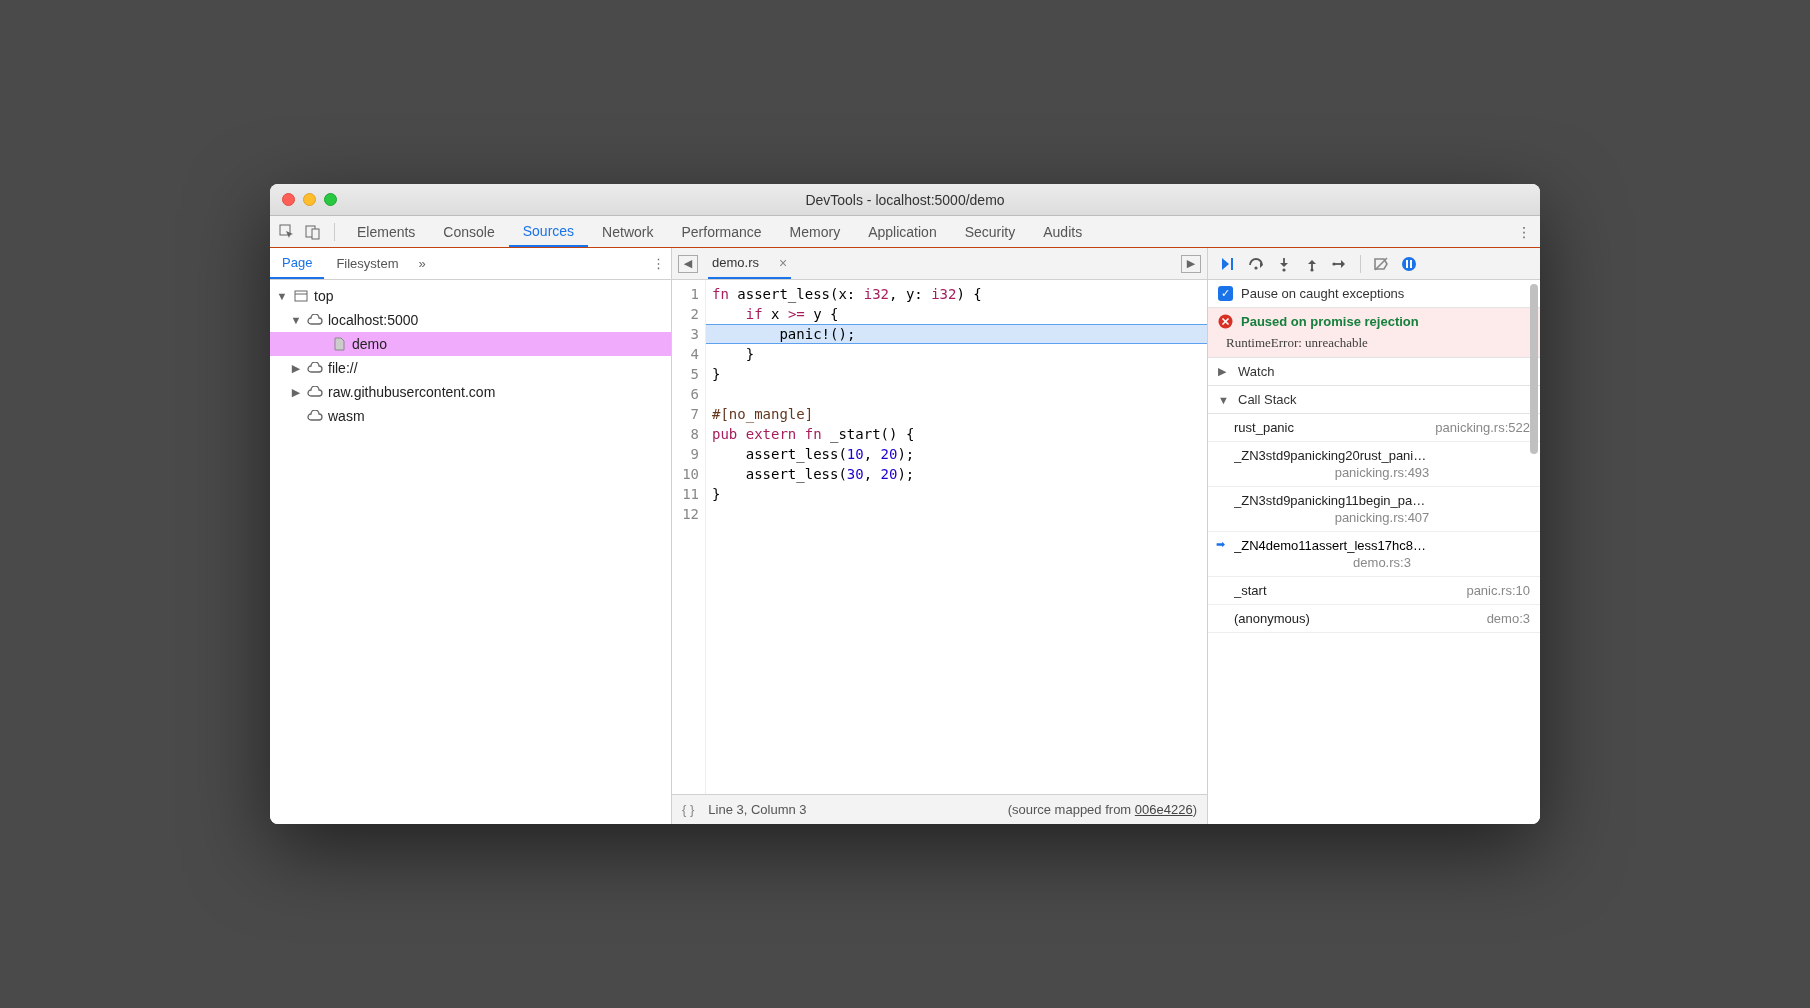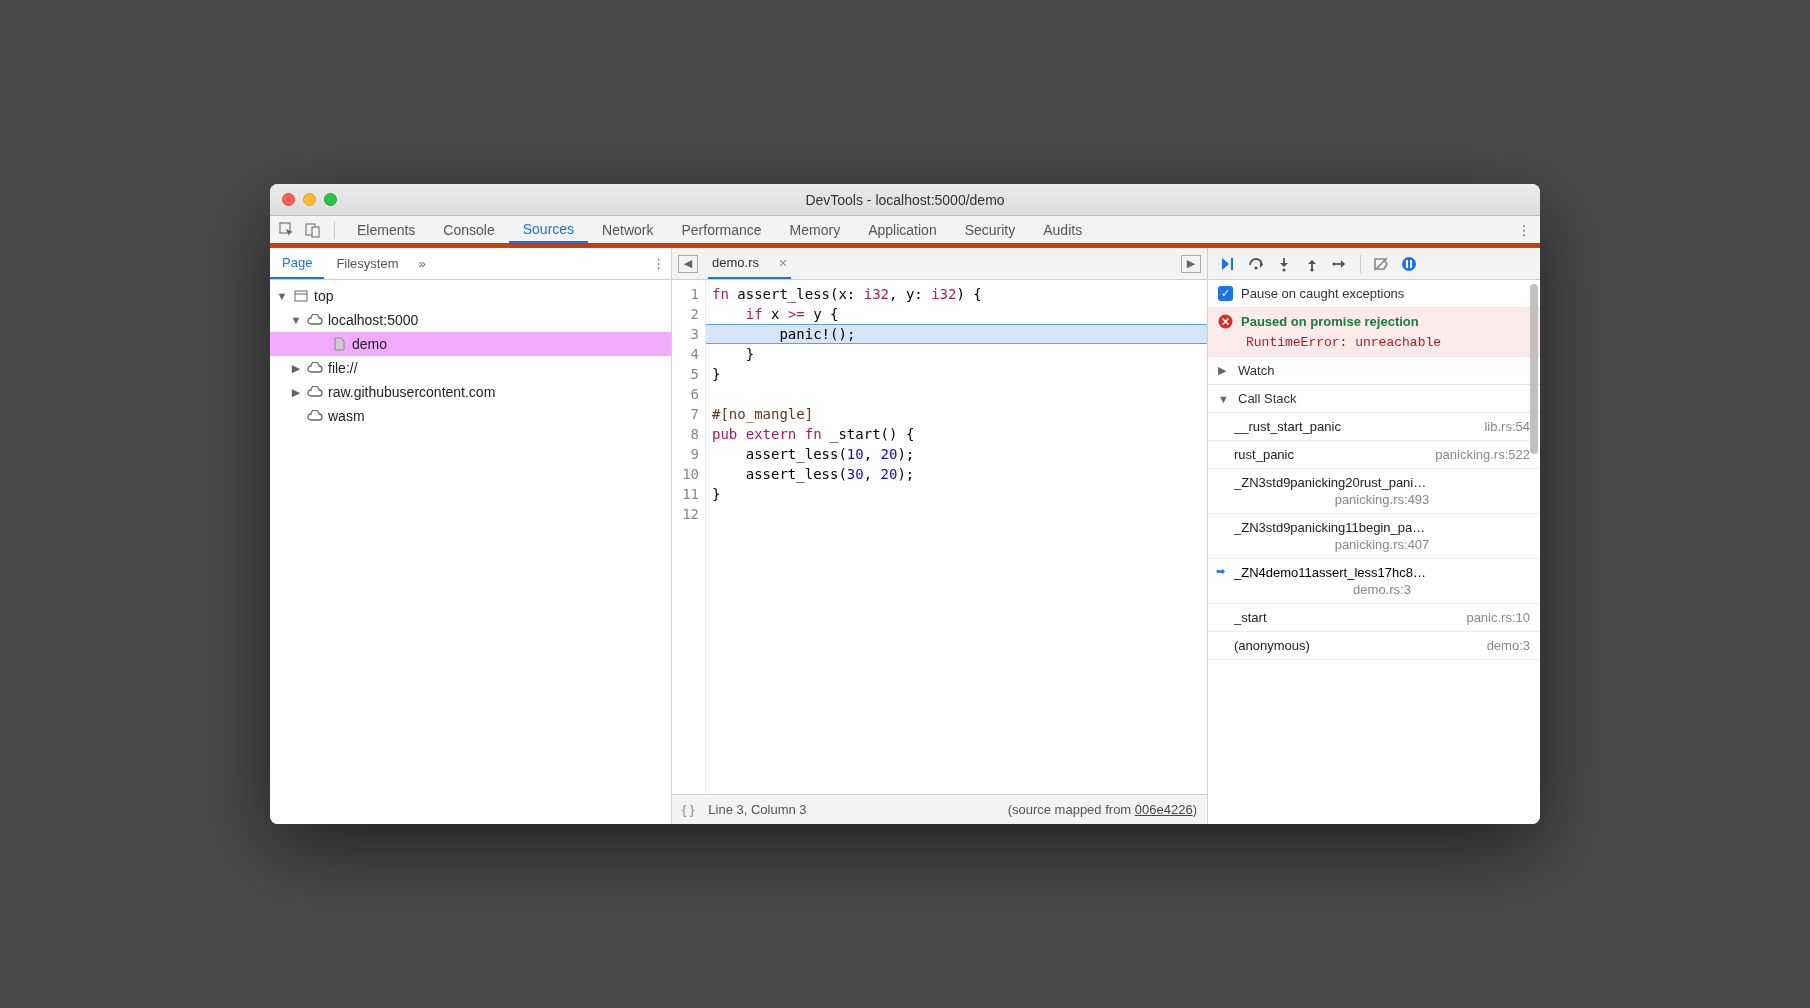--- a/index.html
+++ b/index.html
@@ -33,21 +33,21 @@
 .tl { width:13px; height:13px; border-radius:50%; }
 .tl.red { background:#ff5f57; border:1px solid #e14942; }
 .tl.yellow { background:#ffbd2e; border:1px solid #e1a125; }
 .tl.green { background:#28c840; border:1px solid #20a532; }
 .title-text { position:absolute; left:0; right:0; text-align:center; font-size:14px; color:#333; }
 
 .toolbar {
   height: 32px;
   display:flex;
   align-items:center;
-  border-bottom: 5px solid #c2410c;
+  border-bottom: 1px solid #c2410c;
   font-size: 14px;
   color:#555;
   background:#f3f3f3;
   padding: 0 4px;
 }
 .toolbar .tbicon { width:26px; display:flex; align-items:center; justify-content:center; color:#666; }
 .toolbar .divider { width:1px; height:18px; background:#ccc; margin:0 8px; }
 .toolbar .tab { padding:0 14px; height:100%; display:flex; align-items:center; cursor:pointer; }
 .toolbar .tab.active { color:#1a73e8; border-bottom:2px solid #1a73e8; }
 .toolbar .spacer { flex:1; }
@@ -105,21 +105,21 @@
 .right-panel { width:332px; display:flex; flex-direction:column; font-size:13px; color:#333; background:#fff; position:relative; }
 .debug-toolbar { height:32px; display:flex; align-items:center; gap:4px; padding:0 8px; border-bottom:1px solid #d0d0d0; background:#f3f3f3; }
 .dbtn { width:24px; height:24px; display:flex; align-items:center; justify-content:center; color:#555; cursor:pointer; }
 .dbtn.blue { color:#1a73e8; }
 .debug-toolbar .dsep { width:1px; height:18px; background:#ccc; margin:0 4px; }
 
 .rsection { border-bottom:1px solid #e3e3e3; }
 .rrow { padding:6px 10px; display:flex; align-items:center; gap:8px; }
 .pause-section { background:#fdeaea; }
 .pause-title { color:#15803d; font-weight:700; }
-.pause-sub { color:#b91c1c; font-family: Liberation Mono, monospace; padding-left:38px; padding-bottom:6px; }
+.pause-sub { color:#404040; font-family: Liberation Serif, serif; padding-left:18px; padding-bottom:6px; }
 .checkbox { width:15px; height:15px; border-radius:3px; background:#1a73e8; display:inline-flex; align-items:center; justify-content:center; color:#fff; font-size:11px; }
 .expander { color:#666; width:12px; display:inline-block; font-size:11px; }
 
 .callstack { flex:1; overflow:auto; }
 .csrow { padding:6px 10px 6px 26px; border-bottom:1px solid #eee; display:flex; flex-direction:column; gap:2px; }
 .csrow .top { display:flex; justify-content:space-between; align-items:baseline; gap:8px; }
 .csrow .fn { color:#222; overflow:hidden; text-overflow:ellipsis; white-space:nowrap; flex:1; }
 .csrow .loc { color:#888; white-space:nowrap; }
 .csrow.active .fn { color:#000; }
 .csrow.active::before { content:"➡"; position:absolute; margin-left:-18px; color:#1a73e8; font-size:11px; }
@@ -346,26 +346,20 @@
       <div class="rsection">
         <div class="rrow">
             <span class="expander">▼</span>
             <span>Call Stack</span>
           </div>
       </div>
 
       <div class="callstack" id="callstack">
           <div class="csrow">
             <div class="top">
-              <span class="fn">__rust_start_panic</span>
-              <span class="loc">lib.rs:54</span>
-            </div>
-          </div>
-          <div class="csrow">
-            <div class="top">
               <span class="fn">rust_panic</span>
               <span class="loc">panicking.rs:522</span>
             </div>
           </div>
           <div class="csrow">
             <div class="top">
               <span class="fn">_ZN3std9panicking20rust_pani…</span>
             </div>
             <div class="locrow">panicking.rs:493</div>
           </div>

